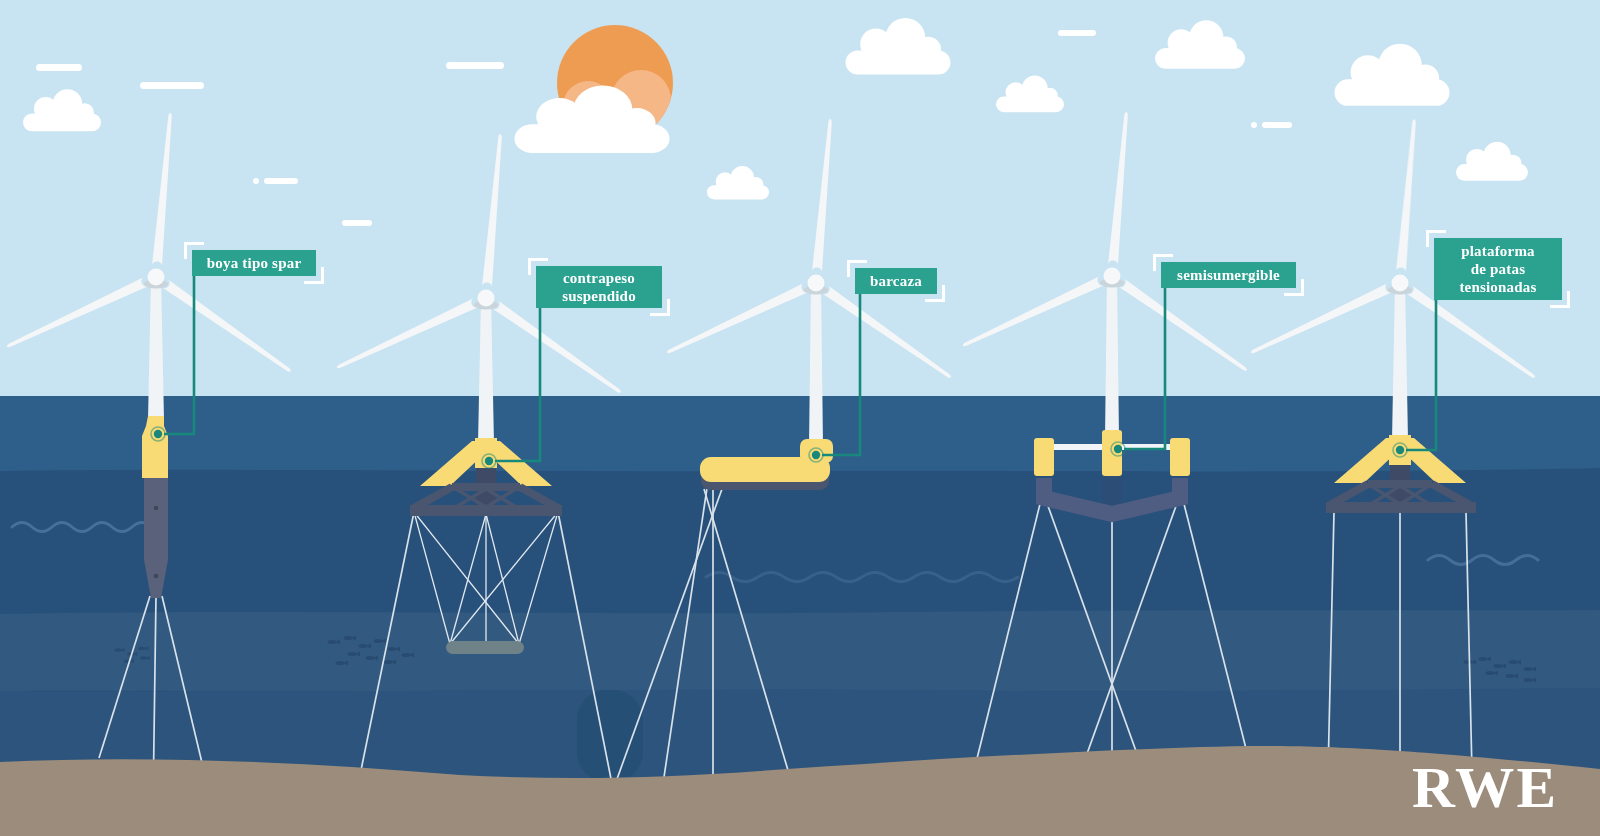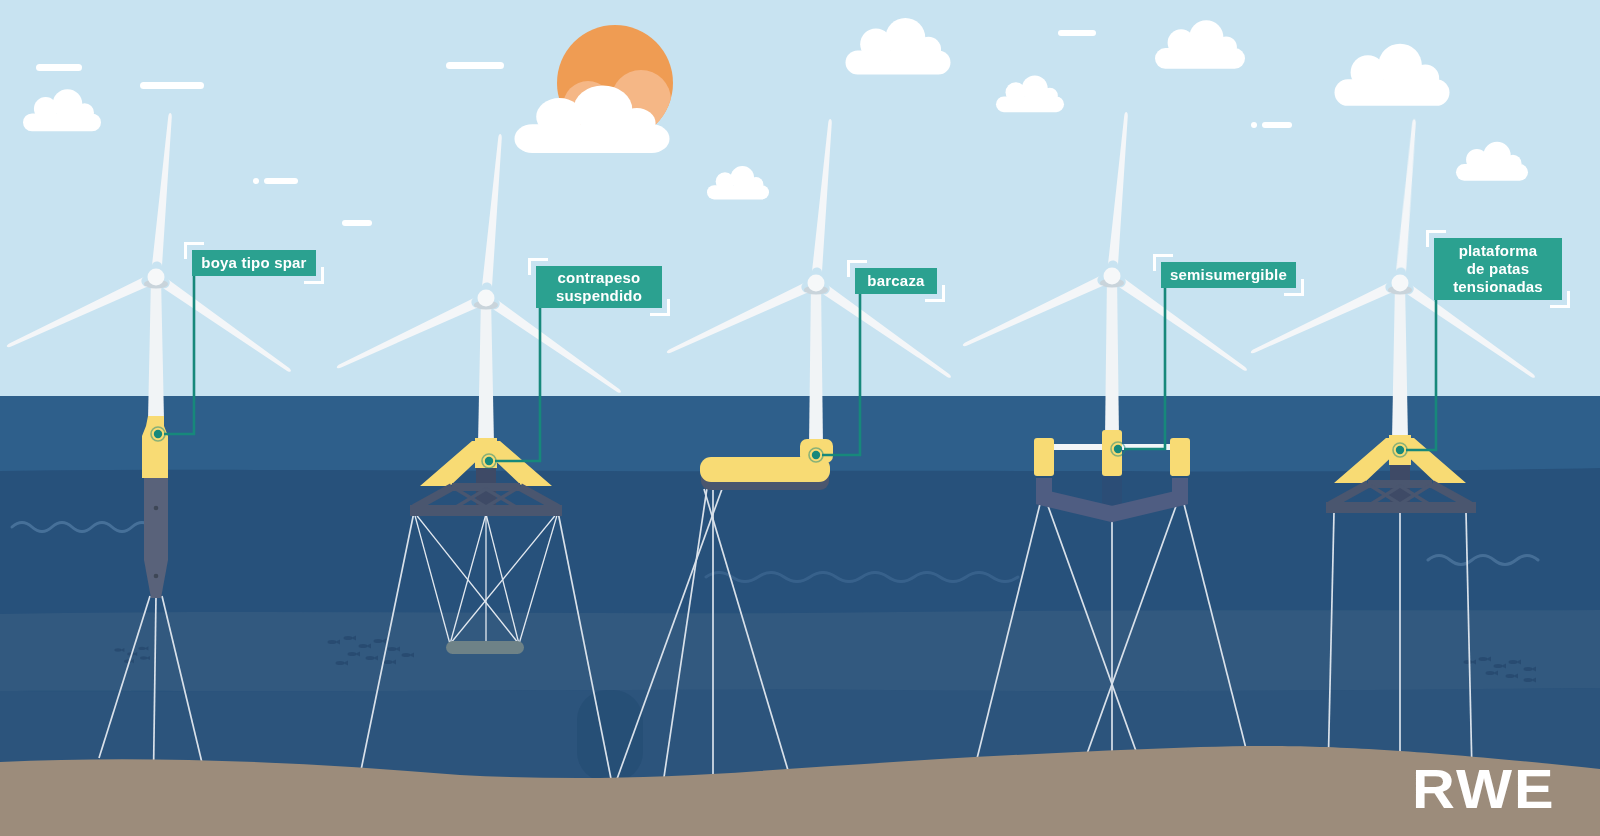--- a/index.html
+++ b/index.html
@@ -1,18 +1,18 @@
 <!DOCTYPE html>
 <html><head>
 <meta charset="utf-8">
 <style>
   html,body{margin:0;padding:0;background:#9aa7b0;}
   #stage{
     position:relative;width:1600px;height:836px;overflow:hidden;
-    font-family:Liberation Sans, sans-serif;background:#c8e3f1;
+    font-family:Liberation Serif, serif;background:#c8e3f1;
   }
   #scene{position:absolute;left:0;top:0;}
   .callout{
     position:absolute;background:#2ba190;color:#fff;
     display:flex;align-items:center;justify-content:center;text-align:center;
     font-weight:bold;font-size:15px;line-height:1.22;white-space:pre-line;
     letter-spacing:.2px;
   }
   .corner{position:absolute;width:17px;height:14px;}
   .corner.tl{left:-8px;top:-8px;border-top:3px solid #fff;border-left:3px solid #fff;}

